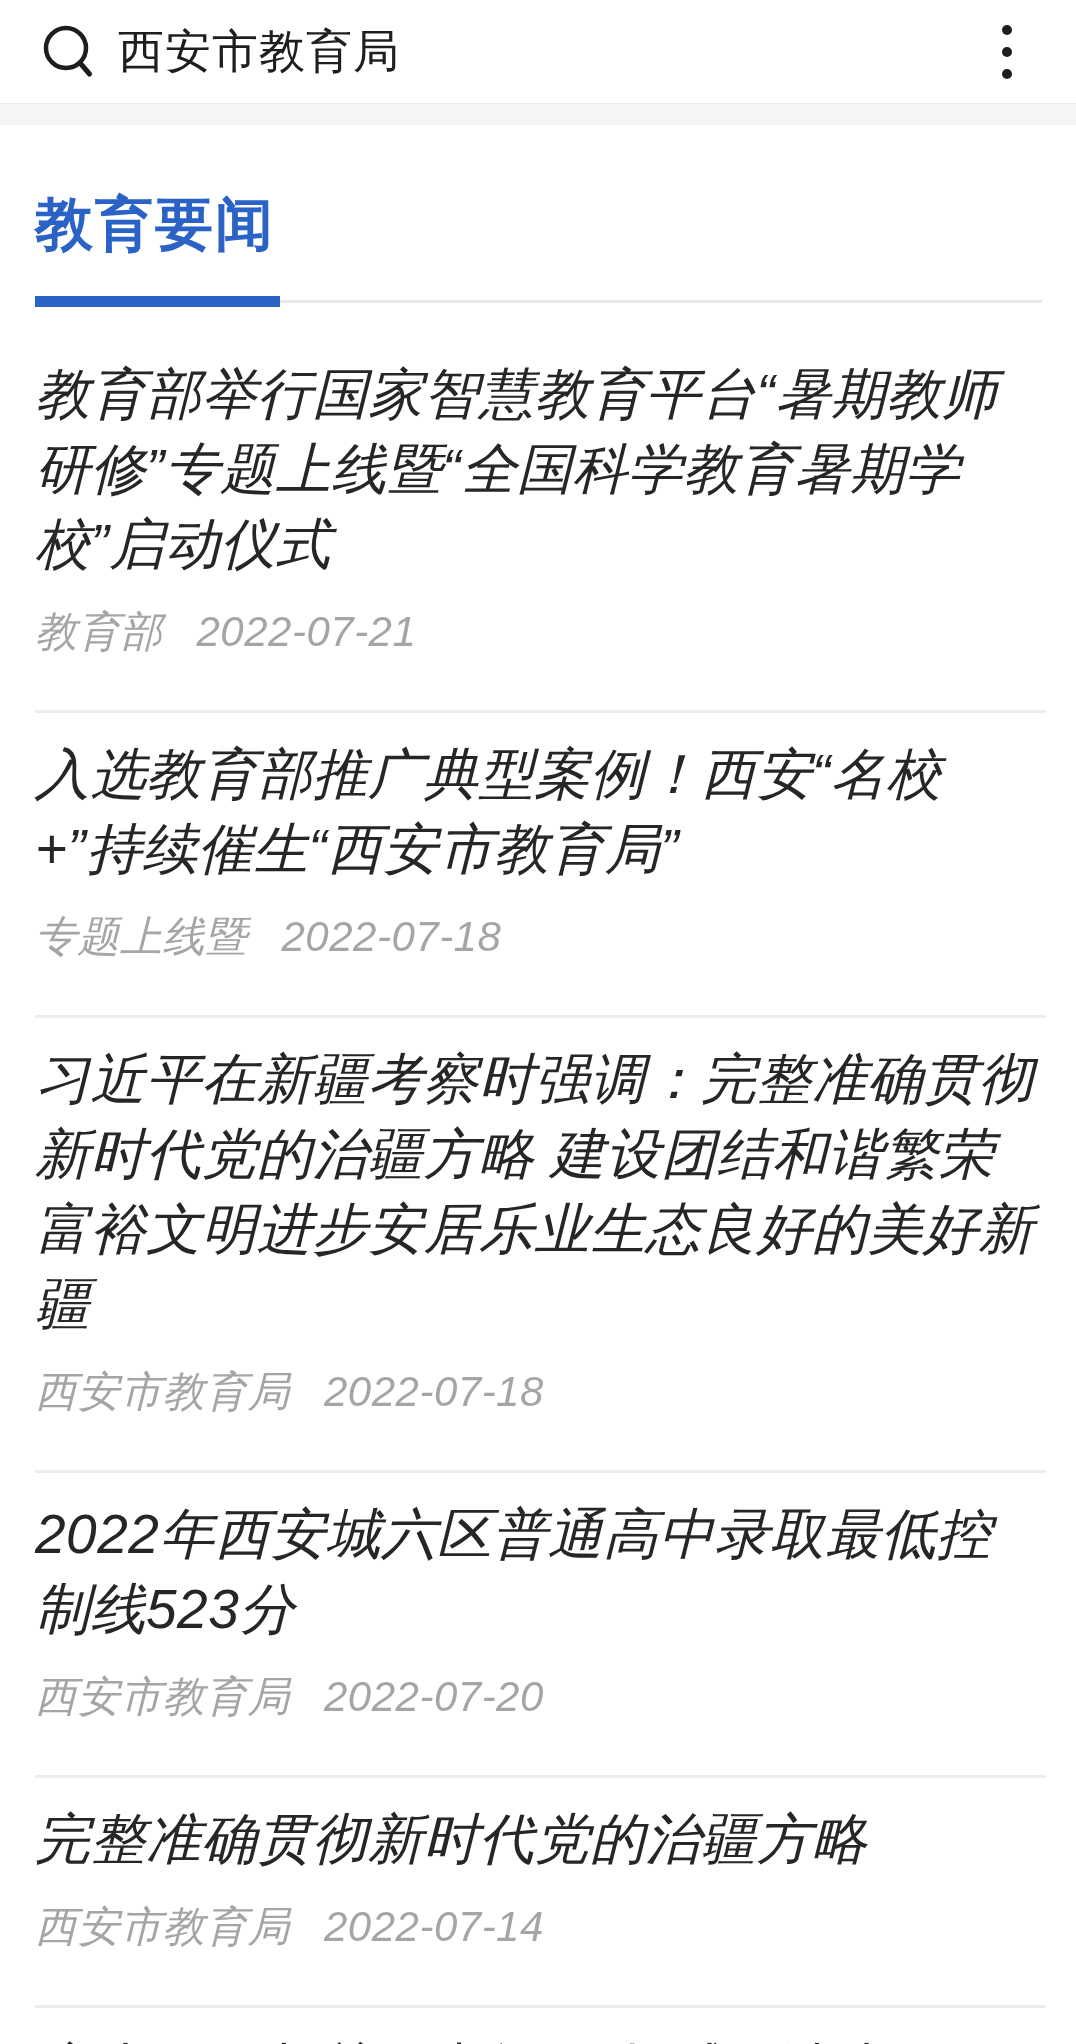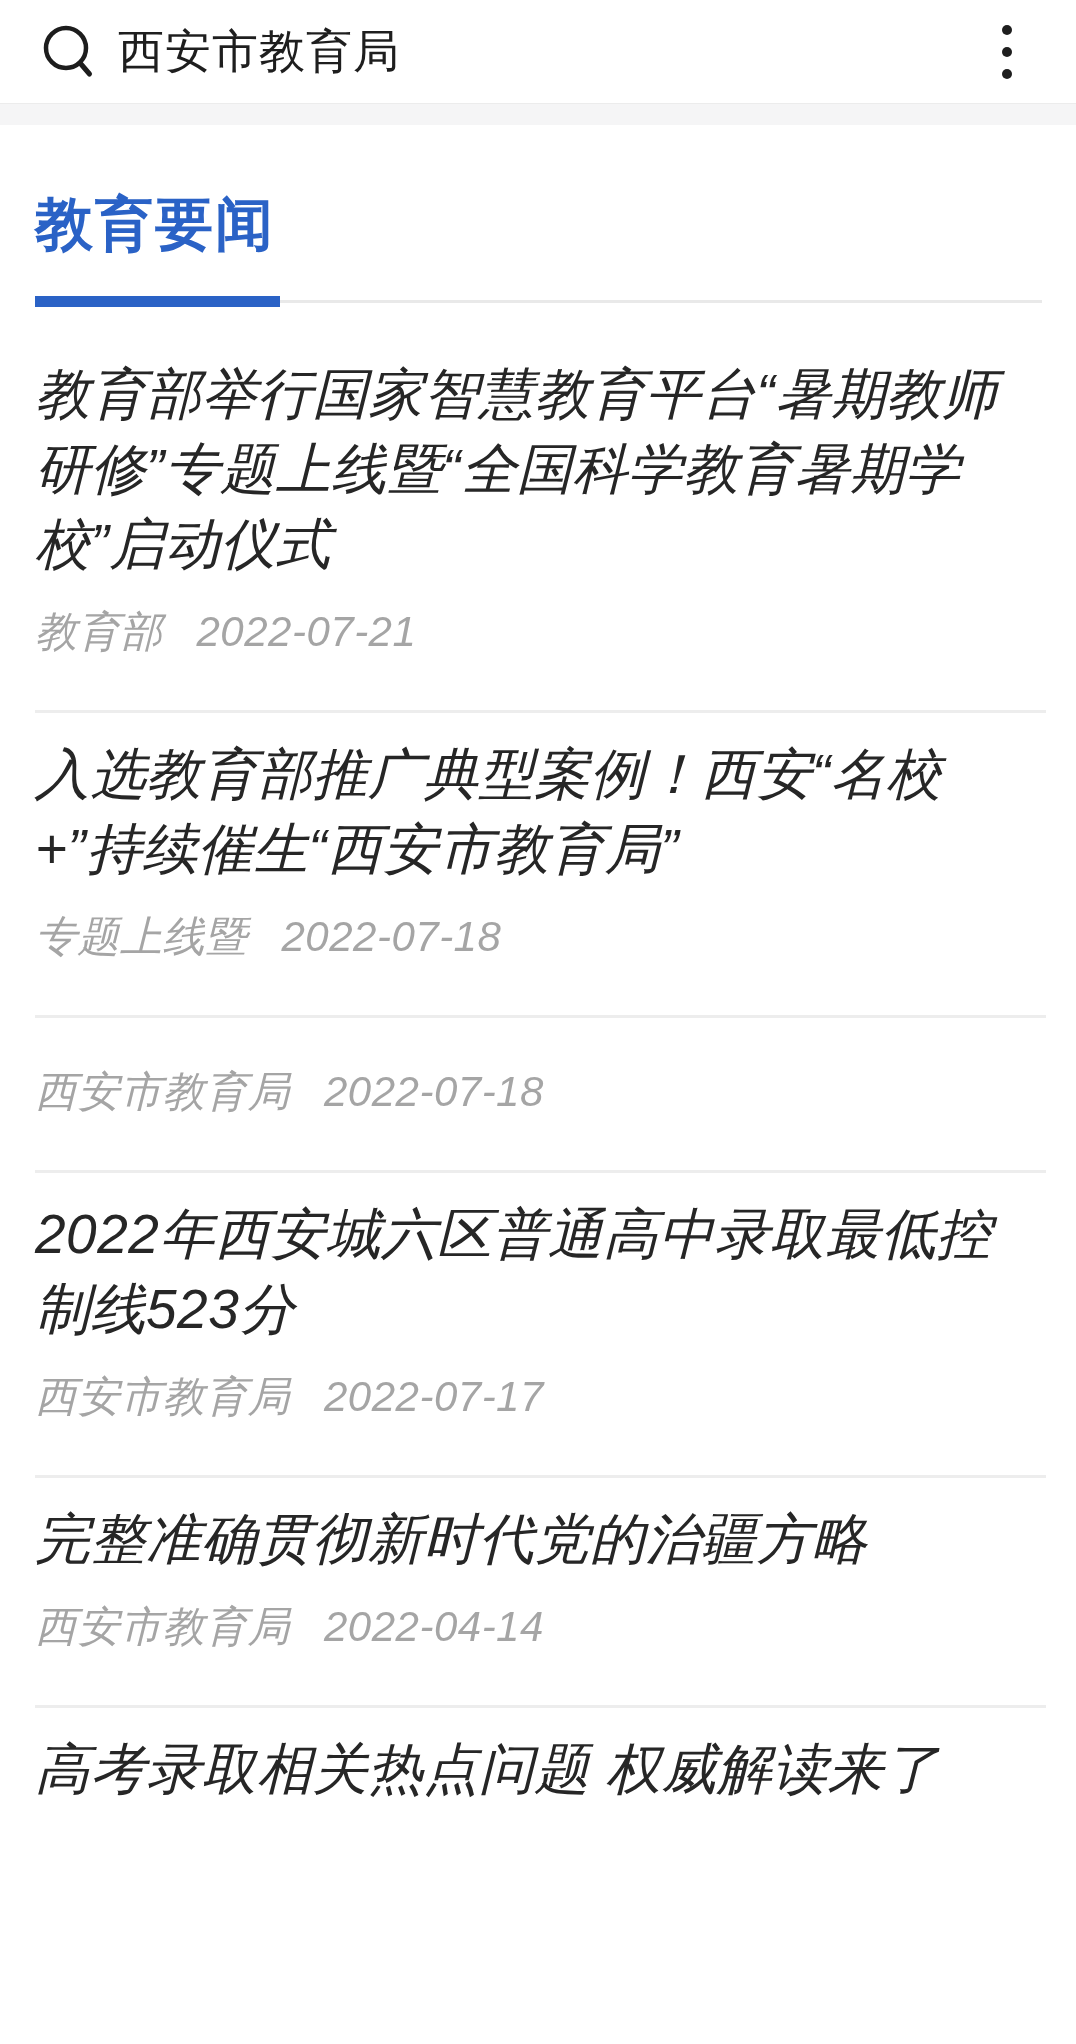--- a/index.html
+++ b/index.html
@@ -162,36 +162,37 @@
     </article>
 
     <article class="news-item">
       <h2 class="news-title">入选教育部推广典型案例！西安“名校+”持续催生“西安市教育局”</h2>
       <div class="news-meta">
         <span class="news-source">专题上线暨</span><span class="news-date">2022-07-18</span>
       </div>
     </article>
 
     <article class="news-item">
+      <h2 class="news-title">习近平在新疆考察时强调：完整准确贯彻新时代党的治疆方略 建设团结和谐繁荣富裕文明进步安居乐业生态良好的美好新疆</h2>
       <div class="news-meta">
         <span class="news-source">西安市教育局</span><span class="news-date">2022-07-18</span>
       </div>
     </article>
 
     <article class="news-item">
       <h2 class="news-title">2022年西安城六区普通高中录取最低控制线523分</h2>
       <div class="news-meta">
-        <span class="news-source">西安市教育局</span><span class="news-date">2022-07-17</span>
+        <span class="news-source">西安市教育局</span><span class="news-date">2022-07-20</span>
       </div>
     </article>
 
     <article class="news-item">
       <h2 class="news-title">完整准确贯彻新时代党的治疆方略</h2>
       <div class="news-meta">
-        <span class="news-source">西安市教育局</span><span class="news-date">2022-04-14</span>
+        <span class="news-source">西安市教育局</span><span class="news-date">2022-07-14</span>
       </div>
     </article>
 
     <article class="news-item">
       <h2 class="news-title">高考录取相关热点问题 权威解读来了</h2>
     </article>
 
   </section>
 
 </main>

